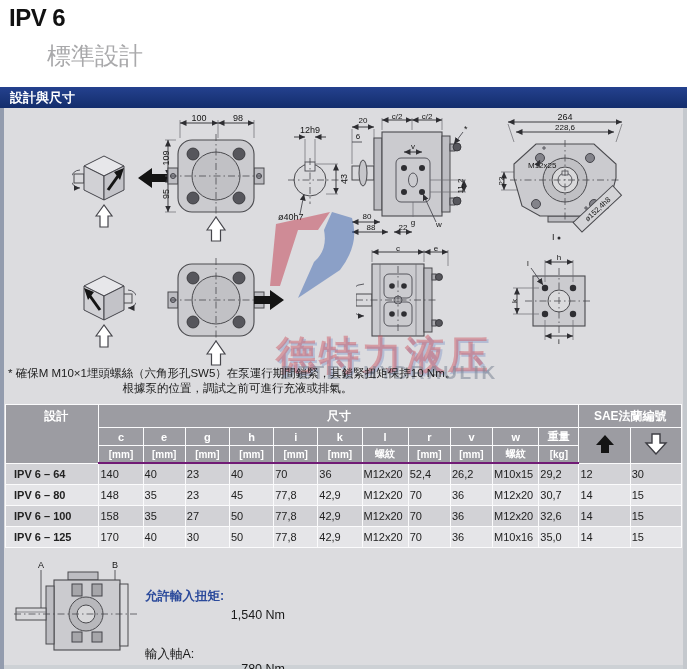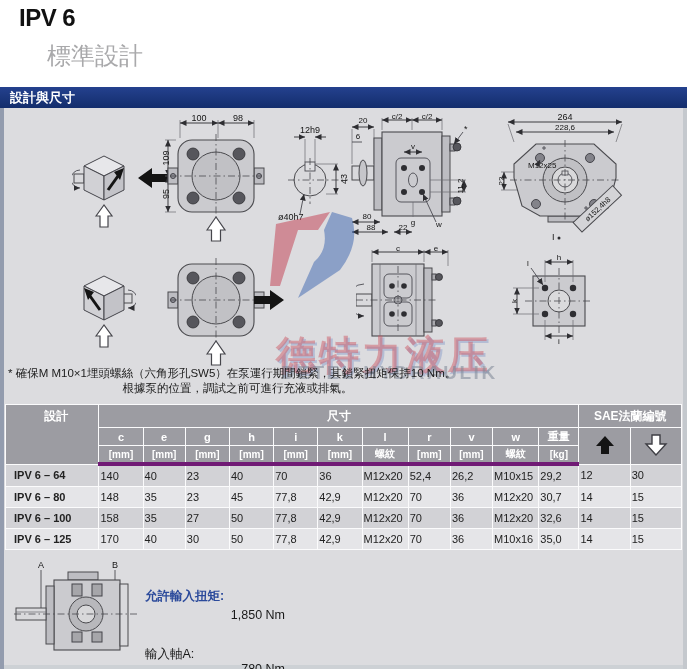--- a/index.html
+++ b/index.html
@@ -3,21 +3,21 @@
 <meta charset="utf-8">
 <style>
   html,body{margin:0;padding:0;}
   body{
     width:687px;height:669px;position:relative;overflow:hidden;
     background:#ffffff;
     font-family:"Liberation Sans","DejaVu Sans",sans-serif;
   }
   .abs{position:absolute;}
   
-  .page-title{left:9px;top:4px;font-size:24px;font-weight:bold;color:#111;letter-spacing:-0.5px;margin-left:10px;}
+  .page-title{left:9px;top:4px;font-size:24px;font-weight:bold;color:#111;letter-spacing:-0.5px;}
   .page-subtitle{left:47px;top:40px;font-size:24px;color:#a9a9ab;}
   .section-bar{
     left:0;top:87px;width:687px;height:21px;
     background:linear-gradient(to bottom,#24418e,#132d6c);
     color:#fff;font-size:13px;font-weight:bold;line-height:21px;
   }
   .section-bar span{padding-left:10px;font-family:Liberation Mono, monospace;}
   
   .content{left:0;top:108px;width:687px;height:561px;background:#dcdcdf;}
   .edge-left{left:0;top:108px;width:4px;height:561px;background:#939cae;}
@@ -54,21 +54,21 @@
   table.spec{
     position:absolute;left:5px;top:404px;width:677px;z-index:6;
     border-collapse:collapse;table-layout:fixed;
   }
   table.spec th,table.spec td{border:1px solid #fbfbfc;overflow:hidden;white-space:nowrap;}
   table.spec th{background:#9c9ca2;color:#fff;font-weight:bold;text-align:center;}
   tr.h1 th{height:20px;font-size:12px;}
   tr.h2 th{height:15px;font-size:11px;}
   tr.h3 th{height:14px;font-size:10px;font-weight:bold;}
   th.design{text-align:left;vertical-align:top;padding:3px 0 0 8px;font-size:12px;border-bottom:2px solid #1a1a1a;}
-  tr.h3 th{border-bottom:4px solid #701a75;}
+  tr.h3 th{border-bottom:2px solid #701a75;}
   th.saeicon{border-bottom:2px solid #1a1a1a;}
   table.spec td{height:18px;font-size:11px;color:#222;}
   td.rowname{color:#1c4093;font-weight:bold;text-align:left;padding-left:8px;font-size:11.5px;}
   tr.odd td{background:#d2d2d6;}
   tr.even td{background:#e5e5e8;}
   
   .torque{left:145px;top:588px;font-size:12.5px;color:#1a1a1a;z-index:6;}
   .torque .tq-title{color:#2b4a9b;font-weight:bold;margin-bottom:3px;}
   .torque .row{display:flex;line-height:15px;}
   .torque .lbl{width:66px;margin-top:39px;}
@@ -484,19 +484,19 @@
   <rect x="78" y="74" width="10" height="10" fill="#a6a6aa" stroke="#45454b"></rect>
   <circle cx="72" cy="56" r="17" fill="#b8b8bc" stroke="#4a4a4e"></circle>
   <circle cx="72" cy="56" r="9" fill="#d8d8da" stroke="#4a4a4e"></circle>
   <line x1="0" y1="56" x2="124" y2="56" class="dash"></line>
 </svg>
 
 <div class="abs torque">
   <div class="tq-title">允許輸入扭矩:</div>
   <div class="row">
     <span class="lbl">輸入軸A:</span>
-    <span class="val">1,850 Nm</span>
+    <span class="val">1,540 Nm</span>
   </div>
   <div class="row">
     <span class="lbl">副 軸B:</span>
     <span class="val">780 Nm</span>
   </div>
 </div>
 
 </body></html>

